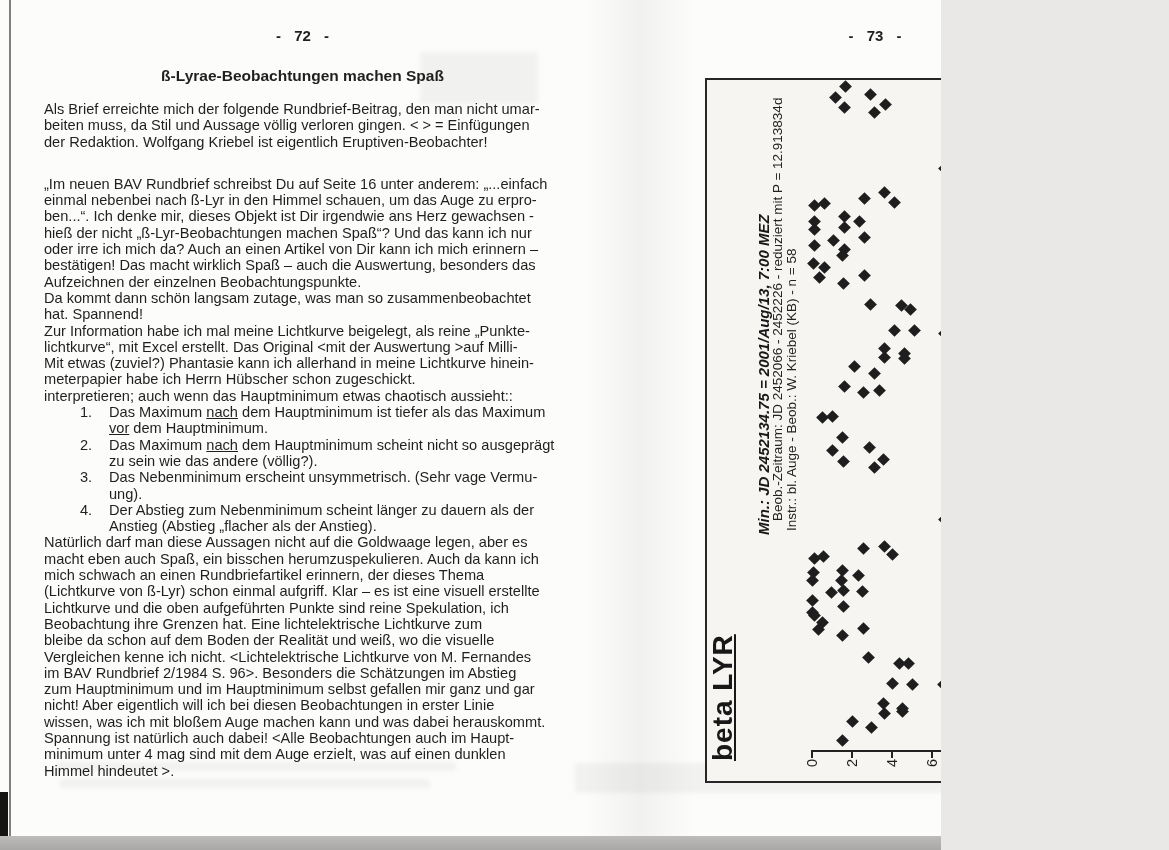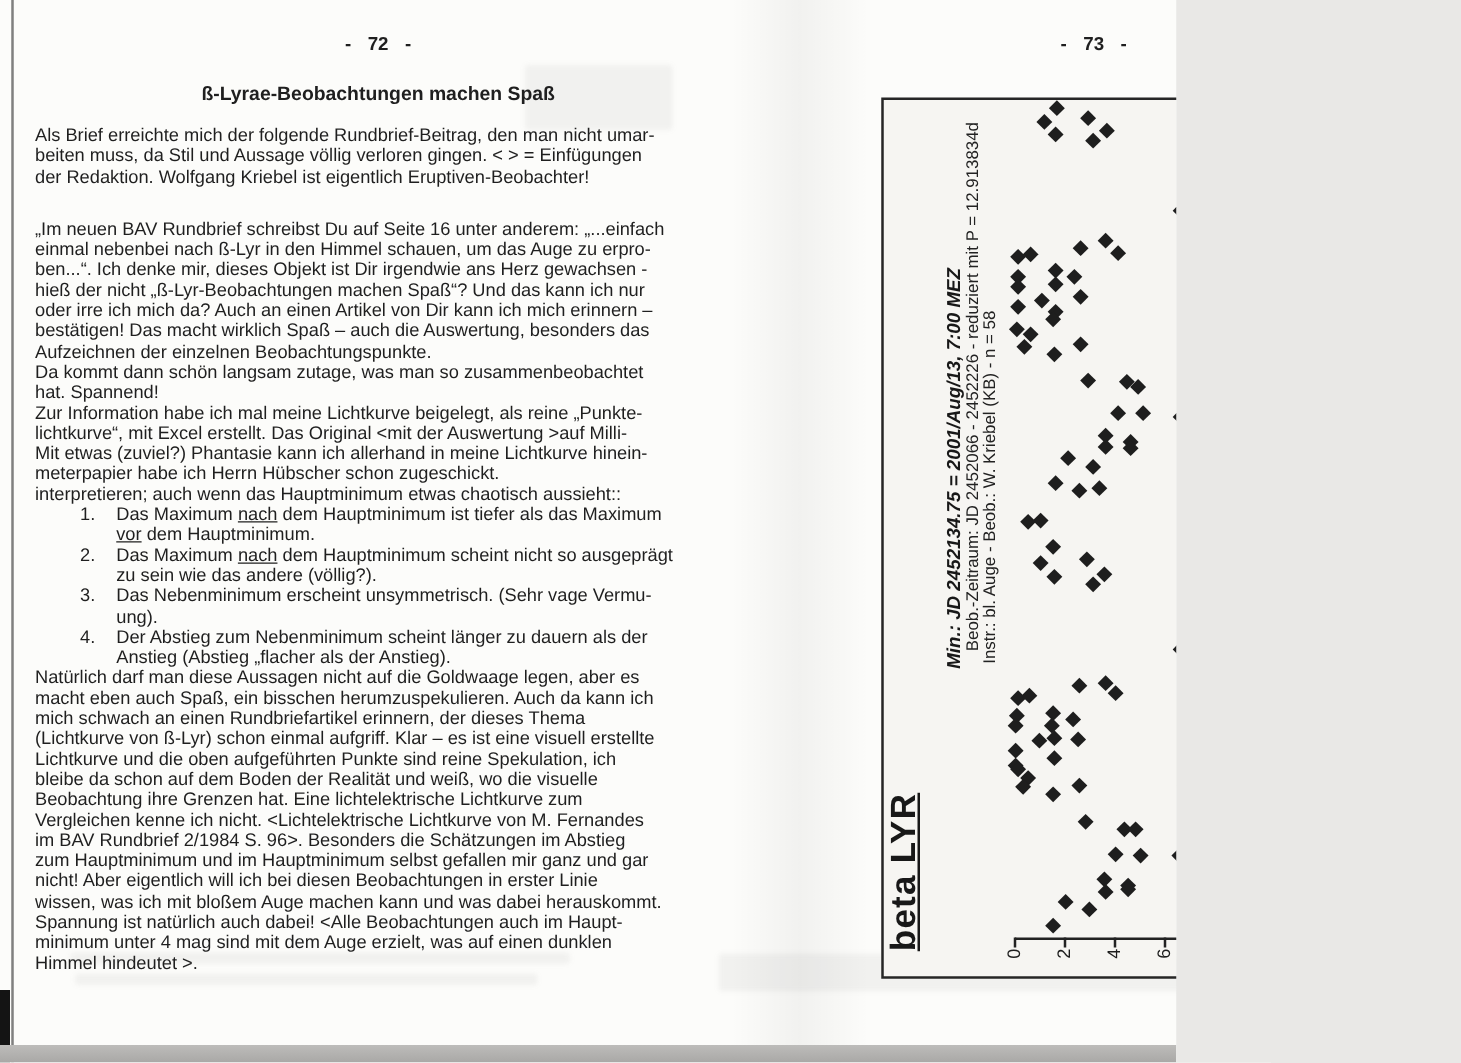--- a/index.html
+++ b/index.html
@@ -12,21 +12,21 @@
                     background:linear-gradient(#bdbcba,#a9a8a6);}
   .scan-gutter{position:absolute;left:585px;top:0;width:110px;height:100%;
                background:linear-gradient(90deg,rgba(0,0,0,0),rgba(0,0,0,.045),rgba(0,0,0,0));}
   .ghost{position:absolute;background:rgba(110,110,110,.08);filter:blur(2px);border-radius:3px;}
   
   .pageno{position:absolute;top:27px;font-size:15px;font-weight:bold;word-spacing:9px;text-align:center;}
   .pageno-left{left:40px;width:525px;}
   .pageno-right{left:700px;width:350px;}
   .heading{position:absolute;left:40px;top:67px;width:525px;text-align:center;
            font-size:15.5px;font-weight:bold;}
-  .text-col{position:absolute;left:28px;top:101px;width:540px;font-size:14.6px;line-height:16.3px;}
+  .text-col{position:absolute;left:44px;top:101px;width:540px;font-size:14.6px;line-height:16.3px;}
   .ln{position:relative;white-space:nowrap;}
   .ln.ind{padding-left:65px;}
   .ln .num{position:absolute;left:36px;}
   .ln .u{text-decoration:underline;}
   .gap{height:26px;}
   
   .figure{position:absolute;left:705px;top:78px;width:384px;height:705px;
           border:2px solid #262626;box-sizing:border-box;background:#f6f5f2;}
   .rot{position:absolute;left:0;top:0;width:701px;transform-origin:0 0;
        transform:translateY(701px) rotate(-90deg);}
@@ -87,22 +87,22 @@
       <div class="ln ind"><span>zu sein wie das andere (völlig?).</span></div>
       <div class="ln ind"><span class="num">3.</span><span>Das Nebenminimum erscheint unsymmetrisch. (Sehr vage Vermu-</span></div>
       <div class="ln ind"><span>ung).</span></div>
       <div class="ln ind"><span class="num">4.</span><span>Der Abstieg zum Nebenminimum scheint länger zu dauern als der</span></div>
       <div class="ln ind"><span>Anstieg (Abstieg „flacher als der Anstieg).</span></div>
       <div class="ln"><span>Natürlich darf man diese Aussagen nicht auf die Goldwaage legen, aber es</span></div>
       <div class="ln"><span>macht eben auch Spaß, ein bisschen herumzuspekulieren. Auch da kann ich</span></div>
       <div class="ln"><span>mich schwach an einen Rundbriefartikel erinnern, der dieses Thema</span></div>
       <div class="ln"><span>(Lichtkurve von ß-Lyr) schon einmal aufgriff. Klar – es ist eine visuell erstellte</span></div>
       <div class="ln"><span>Lichtkurve und die oben aufgeführten Punkte sind reine Spekulation, ich</span></div>
+      <div class="ln"><span>Beobachtung ihre Grenzen hat. Eine lichtelektrische Lichtkurve zum</span></div>
       <div class="ln"><span>bleibe da schon auf dem Boden der Realität und weiß, wo die visuelle</span></div>
-      <div class="ln"><span>Beobachtung ihre Grenzen hat. Eine lichtelektrische Lichtkurve zum</span></div>
       <div class="ln"><span>Vergleichen kenne ich nicht. &lt;Lichtelektrische Lichtkurve von M. Fernandes</span></div>
       <div class="ln"><span>im BAV Rundbrief 2/1984 S. 96&gt;. Besonders die Schätzungen im Abstieg</span></div>
       <div class="ln"><span>zum Hauptminimum und im Hauptminimum selbst gefallen mir ganz und gar</span></div>
       <div class="ln"><span>nicht!  Aber eigentlich will ich bei diesen Beobachtungen in erster Linie</span></div>
       <div class="ln"><span>wissen, was ich mit bloßem Auge machen kann und was dabei herauskommt.</span></div>
       <div class="ln"><span>Spannung ist natürlich auch dabei! &lt;Alle Beobachtungen auch im Haupt-</span></div>
       <div class="ln"><span>minimum unter 4 mag sind mit dem Auge erzielt, was auf einen dunklen</span></div>
       <div class="ln"><span>Himmel hindeutet &gt;.</span></div>
     </div>
 

